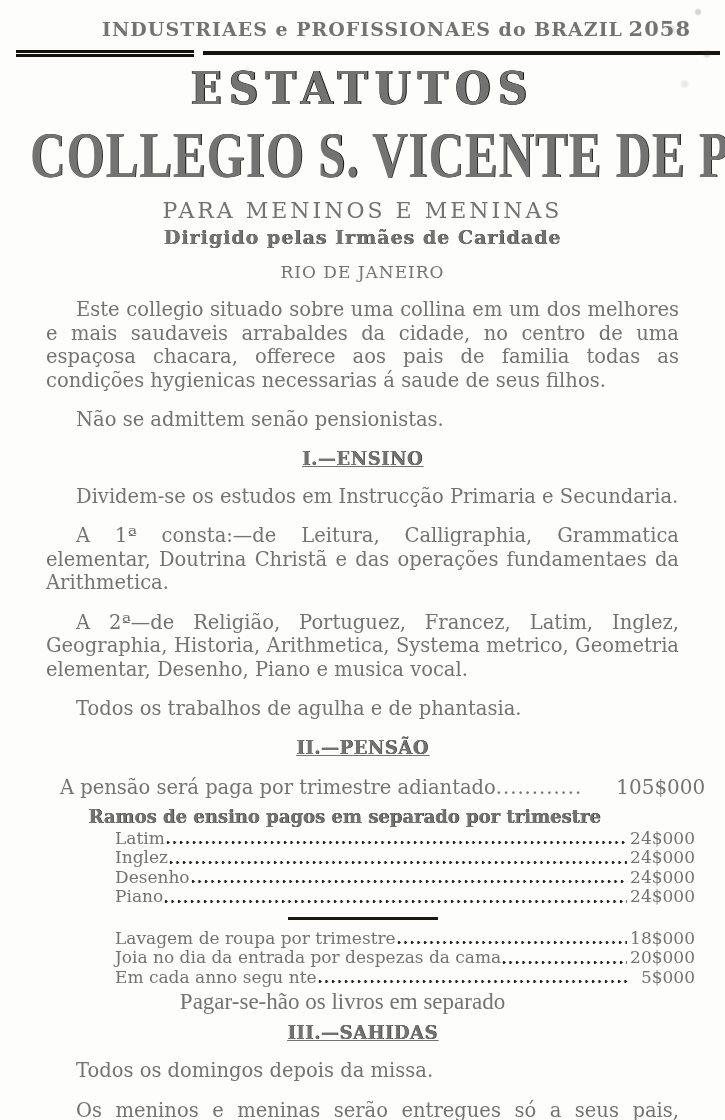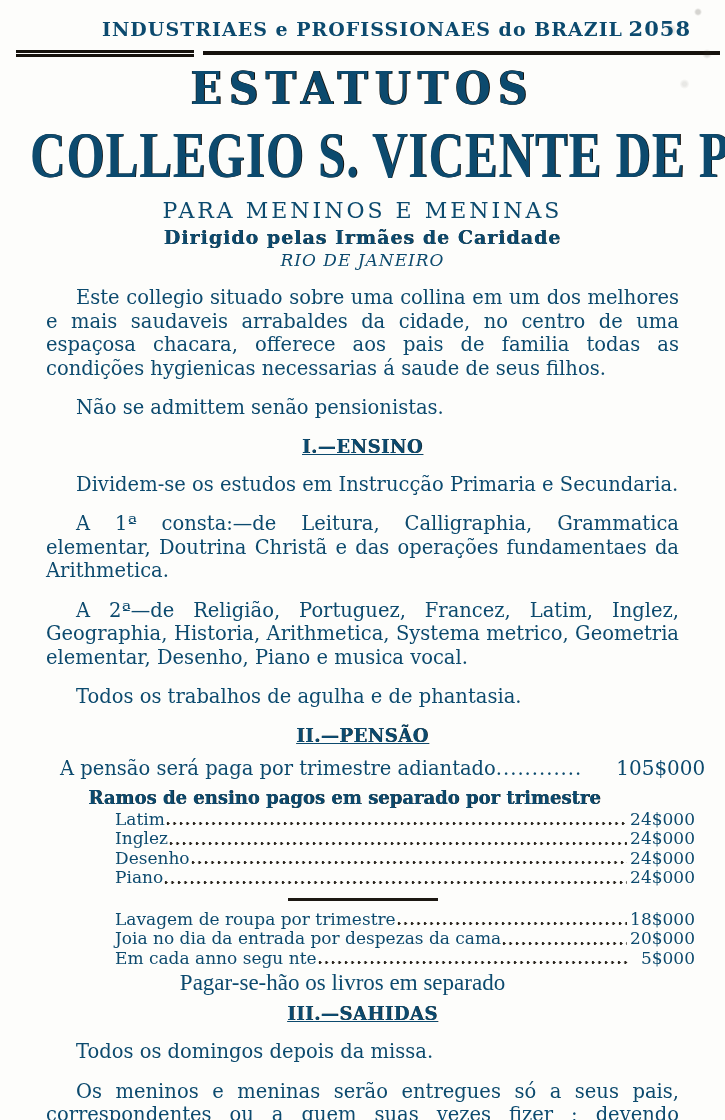--- a/index.html
+++ b/index.html
@@ -4,21 +4,21 @@
 <style>
   html,body{margin:0;padding:0;background:#e8e6e0;}
   .page{
     position:relative;
     width:725px;height:1120px;
     margin:0 auto;
     background:#fdfdfb;
     box-sizing:border-box;
     padding:12px 30px 0 30px;
     font-family:"DejaVu Serif", serif;
-    color:#0c4a6e;
+    color:#737373;
     overflow:hidden;
   }
   .corner-noise{
     position:absolute;top:0;right:0;width:90px;height:120px;
     background:
       radial-gradient(circle at 70% 10%, rgba(60,55,45,.35) 2px, transparent 4px),
       radial-gradient(circle at 40% 25%, rgba(60,55,45,.22) 3px, transparent 6px),
       radial-gradient(circle at 80% 45%, rgba(60,55,45,.28) 2px, transparent 5px),
       radial-gradient(circle at 55% 70%, rgba(60,55,45,.18) 2px, transparent 5px);
     opacity:.6;pointer-events:none;
@@ -50,33 +50,33 @@
   .college{
     text-align:center;font-family:"Liberation Serif", serif;font-weight:bold;
     font-size:49px;white-space:nowrap;margin-top:14px;
     transform:scale(1.0,1.32);transform-origin:center;
     text-shadow:0.8px 0 0 #18140f;
     letter-spacing:1px;
   }
   .audience{text-align:center;font-size:22px;letter-spacing:3px;margin-top:14px;}
   .direction{text-align:center;font-weight:bold;font-size:19px;letter-spacing:1px;margin-top:3px;text-shadow:.4px 0 0 #18140f;}
   .address{text-align:center;font-size:27px;letter-spacing:2px;margin-top:12px;font-family:"DejaVu Serif", serif;}
-  .city{text-align:center;font-size:17px;letter-spacing:1px;margin-top:2px;font-style:italic;}
+  .city{text-align:center;font-size:17px;letter-spacing:1px;margin-top:14px;}
   
   .body-text{margin-top:12px;}
   p.doc{
     font-size:19.5px;line-height:23.5px;text-align:justify;
     margin:16px;text-indent:30px;
   }
   .sec-heading{
     text-align:center;font-weight:bold;font-size:18px;letter-spacing:.5px;
     margin:7px 0 3px 0;text-shadow:.4px 0 0 #18140f;text-decoration:underline;
   }
   
-  .pension-line{display:flex;align-items:baseline;font-size:19.5px;line-height:24px;margin-top:10px;}
+  .pension-line{display:flex;align-items:baseline;font-size:19.5px;line-height:24px;margin-top:17px;}
   .pension-line .pl-label{padding-left:30px;white-space:nowrap;}
   .pension-line .pl-dots{white-space:nowrap;letter-spacing:1px;}
   .pension-line .pl-gap{flex:0 0 34px;}
   .pension-line .pl-value{font-size:20px;white-space:nowrap;}
   .pension-line .pl-tail{flex:1;}
   
   .fee-table{margin-top:6px;}
   .fee-title{
     text-align:center;font-weight:bold;font-size:18px;margin:2px 36px 2px 0;
     text-shadow:.4px 0 0 #18140f;

